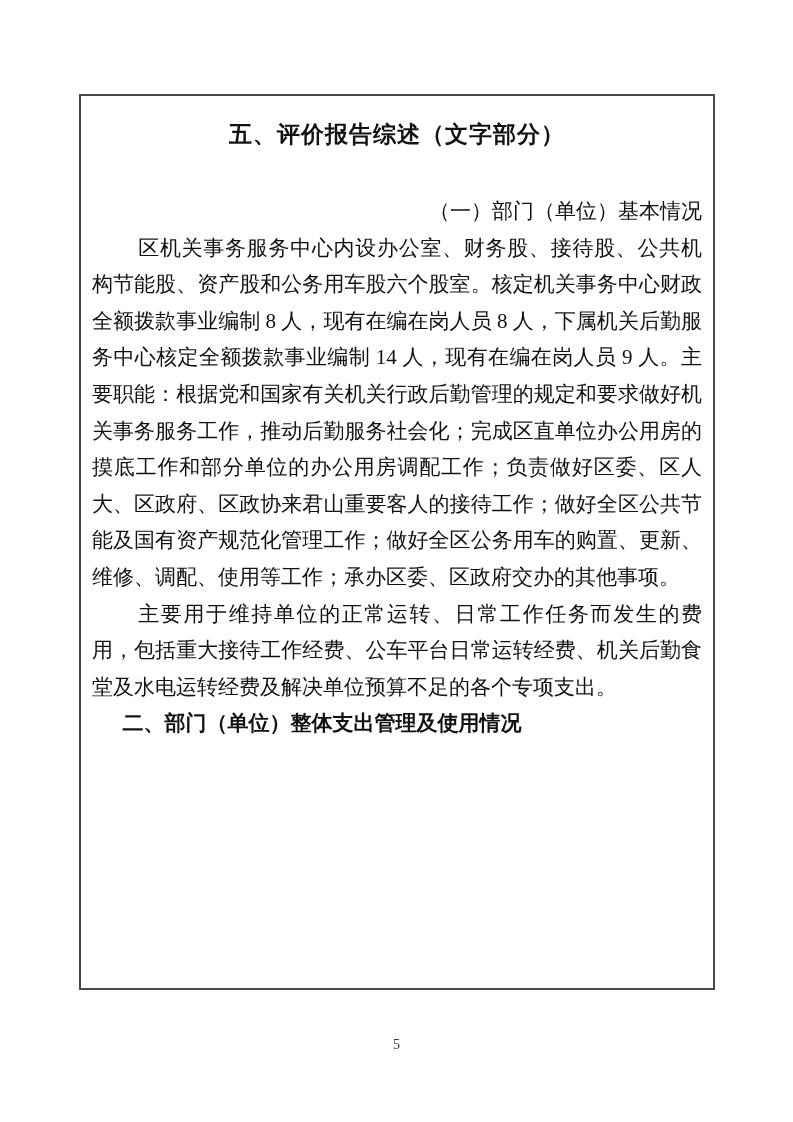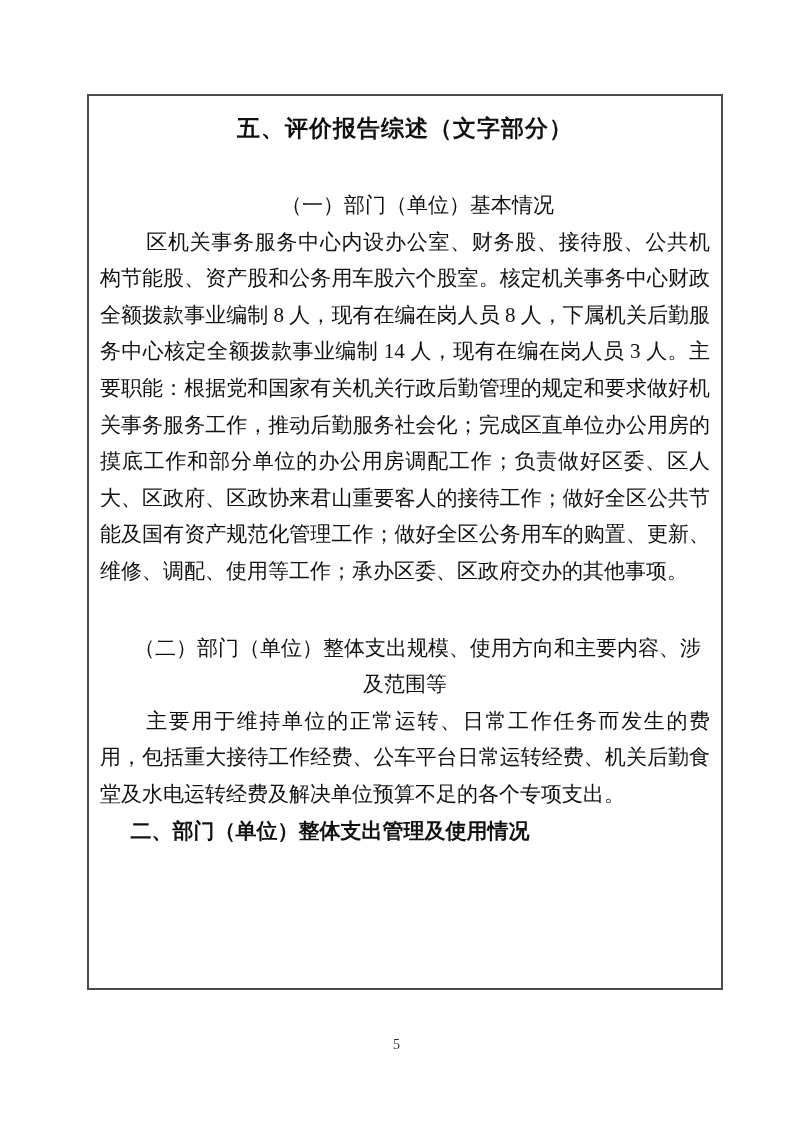--- a/index.html
+++ b/index.html
@@ -11,27 +11,27 @@
     position: relative;
     width: 793px;
     height: 1122px;
     background: #ffffff;
     font-family: "Liberation Serif", "DejaVu Serif", serif;
     color: #111111;
     overflow: hidden;
   }
   .content-box {
     position: absolute;
-    left: 87px;
+    left: 79px;
     top: 94px;
     width: 636px;
     height: 896px;
     box-sizing: border-box;
     border: 2px solid #4a4a4a;
-    padding: 14px 11px 0 11px;
+    padding: 20px 11px 0 11px;
     background: #ffffff;
   }
   .doc-title {
     margin: 0 0 28px 0;
     font-family: "Liberation Sans", "DejaVu Sans", sans-serif;
     font-weight: bold;
     font-size: 23px;
     line-height: 37px;
     text-align: center;
     letter-spacing: 1px;
@@ -44,21 +44,21 @@
     text-justify: inter-ideograph;
   }
   .body-text p.heading-bold {
     font-family: "Liberation Sans", "DejaVu Sans", sans-serif;
     font-weight: bold;
     text-indent: 1.45em;
     text-align: left;
   }
   .body-text p.subheading {
     text-indent: 1.2em;
-    text-align: center;
+    text-align: right;
     margin-top: 40px;
   }
   .body-text p.paragraph {
     text-indent: 2.2em;
   }
   .page-number {
     position: absolute;
     left: 0;
     top: 1037px;
     width: 100%;
@@ -68,20 +68,19 @@
   }
 </style>
 </head>
 <body>
 
 <div class="page">
   <div class="content-box">
     <h1 class="doc-title">五、评价报告综述（文字部分）</h1>
     <div class="body-text">
       <p class="subheading">（一）部门（单位）基本情况</p>
-      <p class="paragraph">区机关事务服务中心内设办公室、财务股、接待股、公共机构节能股、资产股和公务用车股六个股室。核定机关事务中心财政全额拨款事业编制 8 人，现有在编在岗人员 8 人，下属机关后勤服务中心核定全额拨款事业编制 14 人，现有在编在岗人员 3 人。主要职能：根据党和国家有关机关行政后勤管理的规定和要求做好机关事务服务工作，推动后勤服务社会化；完成区直单位办公用房的摸底工作和部分单位的办公用房调配工作；负责做好区委、区人大、区政府、区政协来君山重要客人的接待工作；做好全区公共节能及国有资产规范化管理工作；做好全区公务用车的购置、更新、维修、调配、使用等工作；承办区委、区政府交办的其他事项。</p>
-      <p class="subheading">（二）部门（单位）整体支出规模、使用方向和主要内容、涉及范围等</p>
+      <p class="paragraph">区机关事务服务中心内设办公室、财务股、接待股、公共机构节能股、资产股和公务用车股六个股室。核定机关事务中心财政全额拨款事业编制 8 人，现有在编在岗人员 8 人，下属机关后勤服务中心核定全额拨款事业编制 14 人，现有在编在岗人员 9 人。主要职能：根据党和国家有关机关行政后勤管理的规定和要求做好机关事务服务工作，推动后勤服务社会化；完成区直单位办公用房的摸底工作和部分单位的办公用房调配工作；负责做好区委、区人大、区政府、区政协来君山重要客人的接待工作；做好全区公共节能及国有资产规范化管理工作；做好全区公务用车的购置、更新、维修、调配、使用等工作；承办区委、区政府交办的其他事项。</p>
       <p class="paragraph">主要用于维持单位的正常运转、日常工作任务而发生的费用，包括重大接待工作经费、公车平台日常运转经费、机关后勤食堂及水电运转经费及解决单位预算不足的各个专项支出。</p>
       <p class="heading-bold">二、部门（单位）整体支出管理及使用情况</p>
     </div>
   </div>
   <div class="page-number">5</div>
 </div>
 
 </body></html>

